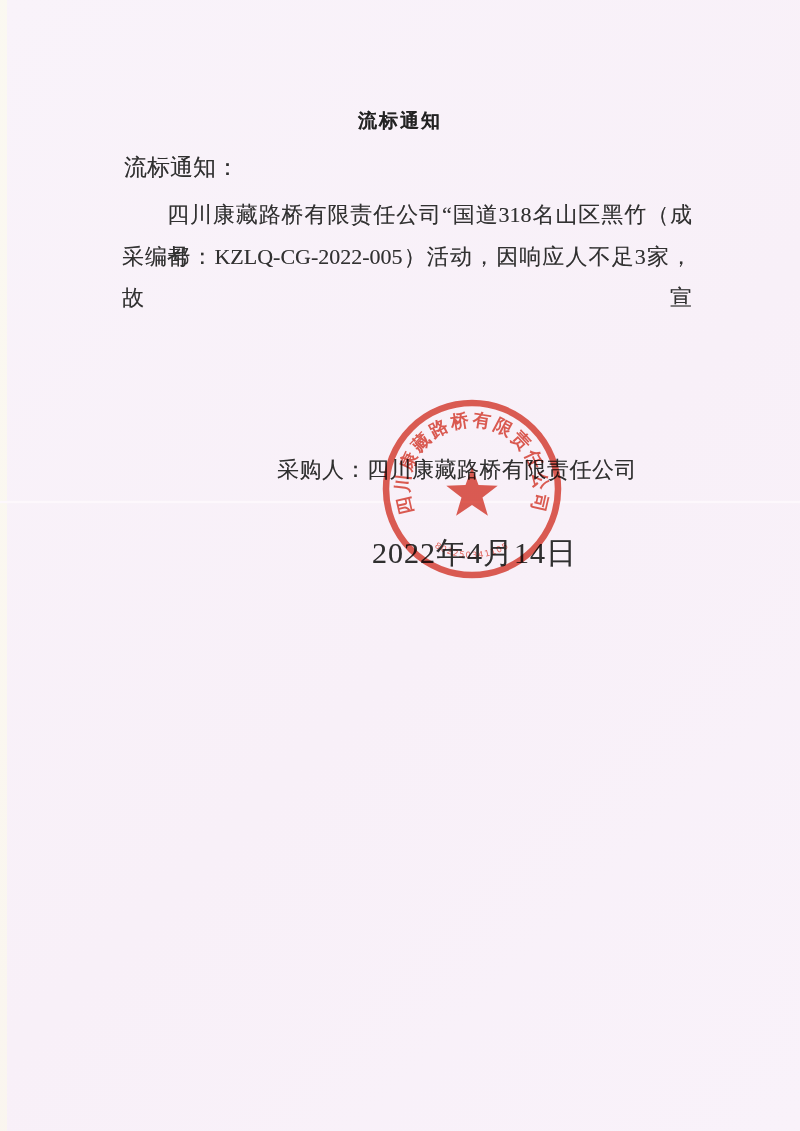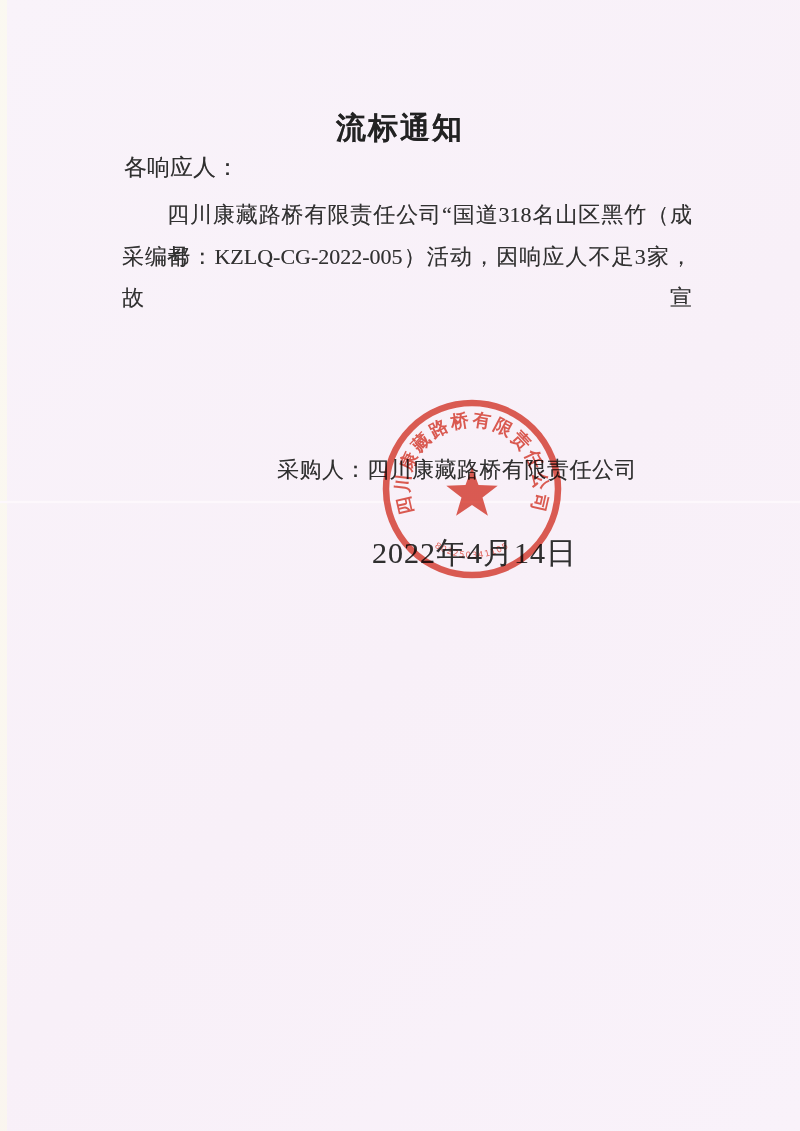--- a/index.html
+++ b/index.html
@@ -29,21 +29,21 @@
     left: 0; top: 501px;
     width: 800px; height: 2px;
     background: rgba(253,248,252,0.95);
     box-shadow: 0 0 2px rgba(253,249,253,0.9);
   }
   .doc-title {
     position: absolute;
     left: 0; top: 108px;
     width: 800px;
     text-align: center;
-    font-size: 30px;
+    font-size: 19px;
     font-weight: 700;
     color: #222;
     letter-spacing: 2px;
     text-shadow: 0 0 0.6px rgba(40,40,40,0.55);
   }
   .salutation {
     position: absolute;
     left: 124px; top: 152px;
     font-size: 23px;
     color: #2f2f2f;
@@ -102,21 +102,21 @@
 </head>
 <body>
 
 <div class="page">
 
   <div class="edge-strip"></div>
   <div class="scan-line"></div>
 
   <div class="doc-title">流标通知</div>
 
-  <div class="salutation">各响应人：</div>
+  <div class="salutation">流标通知：</div>
 
   <div class="body-block">
     <div class="body-line just indent">四川康藏路桥有限责任公司“国道318名山区黑竹（成都</div>
     <div class="body-line just">采编号：KZLQ-CG-2022-005）活动，因响应人不足3家，故宣</div>
   </div>
 
   <div class="signature-line">采购人：四川康藏路桥有限责任公司</div>
 
   <div class="date-line">2022年4月14日</div>
 

